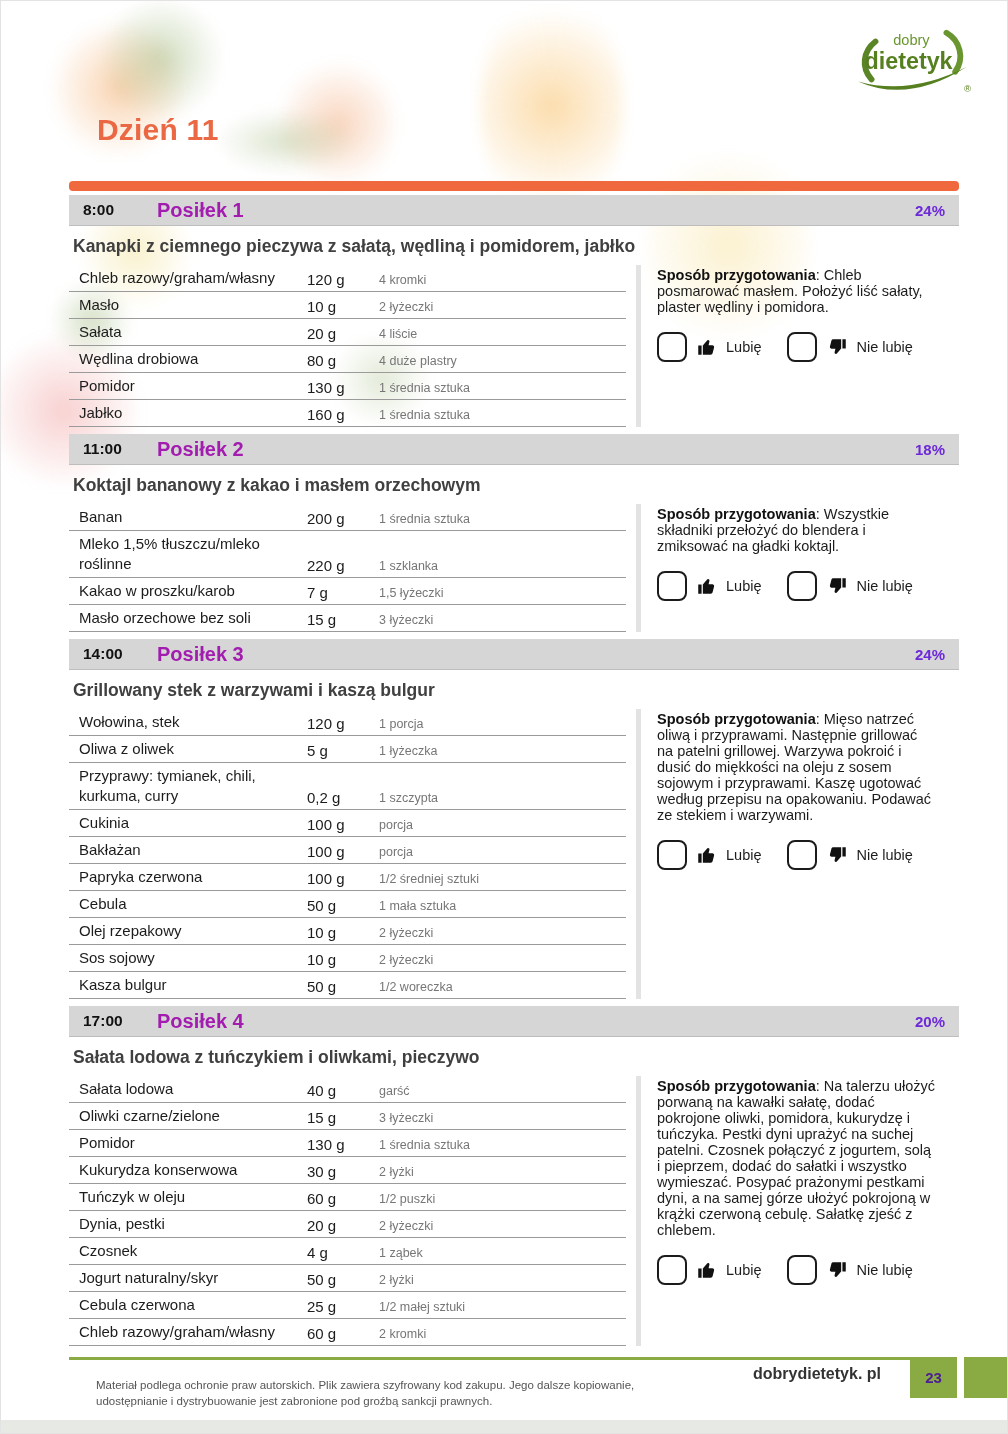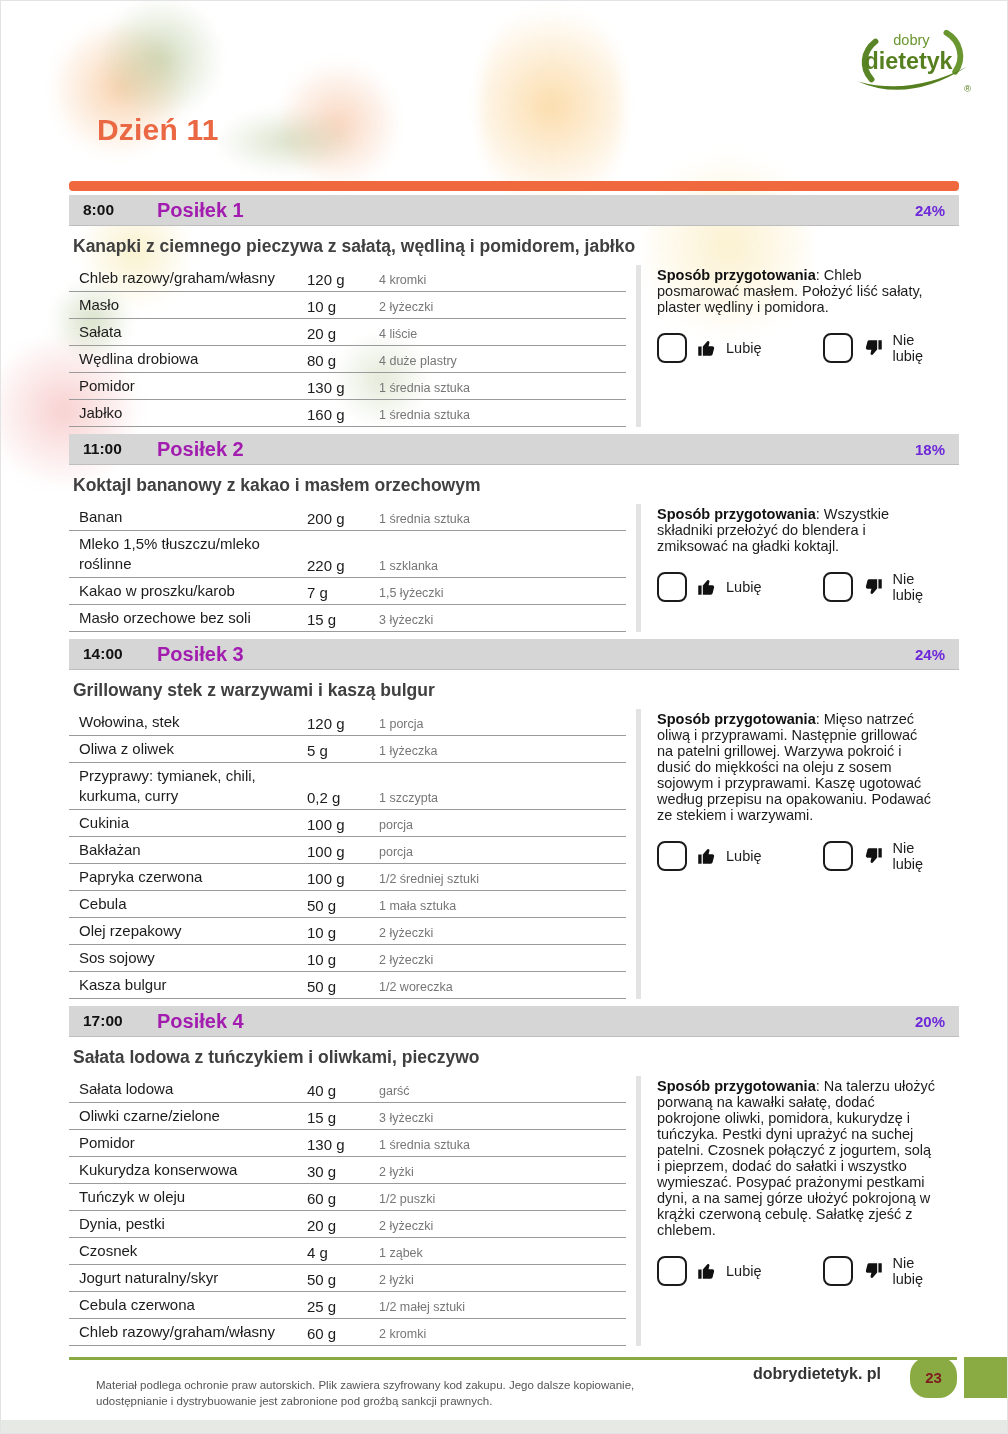--- a/index.html
+++ b/index.html
@@ -42,32 +42,32 @@
   .ing-row { display:flex; align-items:flex-end; border-bottom:1px solid #9a9a9a; padding:3px 0 3px 10px; min-height:19px; }
   .ing-name { width:228px; font-size:15px; line-height:20px; color:#1c1c1c; }
   .ing-amount { width:72px; font-size:15px; color:#1c1c1c; }
   .ing-measure { width:112px; font-size:12.5px; line-height:16px; color:#767676; }
   .vdivider { width:5px; background:#e3e3e3; margin-left:10px; }
   .prep { flex:1; padding:2px 22px 0 16px; }
   .prep-text { margin:0; font-size:14.5px; line-height:16px; color:#1c1c1c; }
   .prep-text b { color:#111; }
   .likes { display:flex; margin-top:17px; }
   .like-group { display:flex; align-items:center; cursor:pointer; }
-  .like-group + .like-group { margin-left:62px; }
+  .like-group + .like-group { margin-left:26px; }
   .checkbox { width:26px; height:26px; border:2.5px solid #1b1b1b; border-radius:8px; background:#fff; flex:none; }
   .thumb { margin-left:10px; display:flex; }
   .thumb svg { width:20px; height:20px; fill:#111; }
   .thumb-down svg { transform:rotate(180deg); }
   .like-label { margin-left:9px; font-size:14.5px; color:#1c1c1c; }
 
   
   .footer-line { position:absolute; left:68px; top:1356px; width:888px; height:3px; background:#8aab43; z-index:2; }
   .copyright { position:absolute; left:95px; top:1364px; width:566px; font-size:11.5px; line-height:16px; color:#555; z-index:2; }
   .brand { position:absolute; top:1364px; right:126px; font-size:16px; font-weight:700; color:#333; z-index:2; }
-  .page-box { position:absolute; left:909px; top:1356px; width:47px; height:41px; background:#8aab43; color:#7f1d1d; font-size:15px; font-weight:700; display:flex; align-items:center; justify-content:center; z-index:2;border-radius:18px; }
+  .page-box { position:absolute; left:909px; top:1356px; width:47px; height:41px; background:#8aab43; color:#4c1d95; font-size:15px; font-weight:700; display:flex; align-items:center; justify-content:center; z-index:2; }
   .edge-box { position:absolute; left:963px; top:1356px; width:45px; height:41px; background:#8aab43; z-index:2; }
   .bottom-strip { position:absolute; left:0; bottom:0; width:100%; height:13px; background:#e7e9e4; z-index:2; }
 </style>
 </head>
 <body>
 
 <div class="page">
 
   <div class="bg-art">
     <div class="blob b-orange1"></div>

